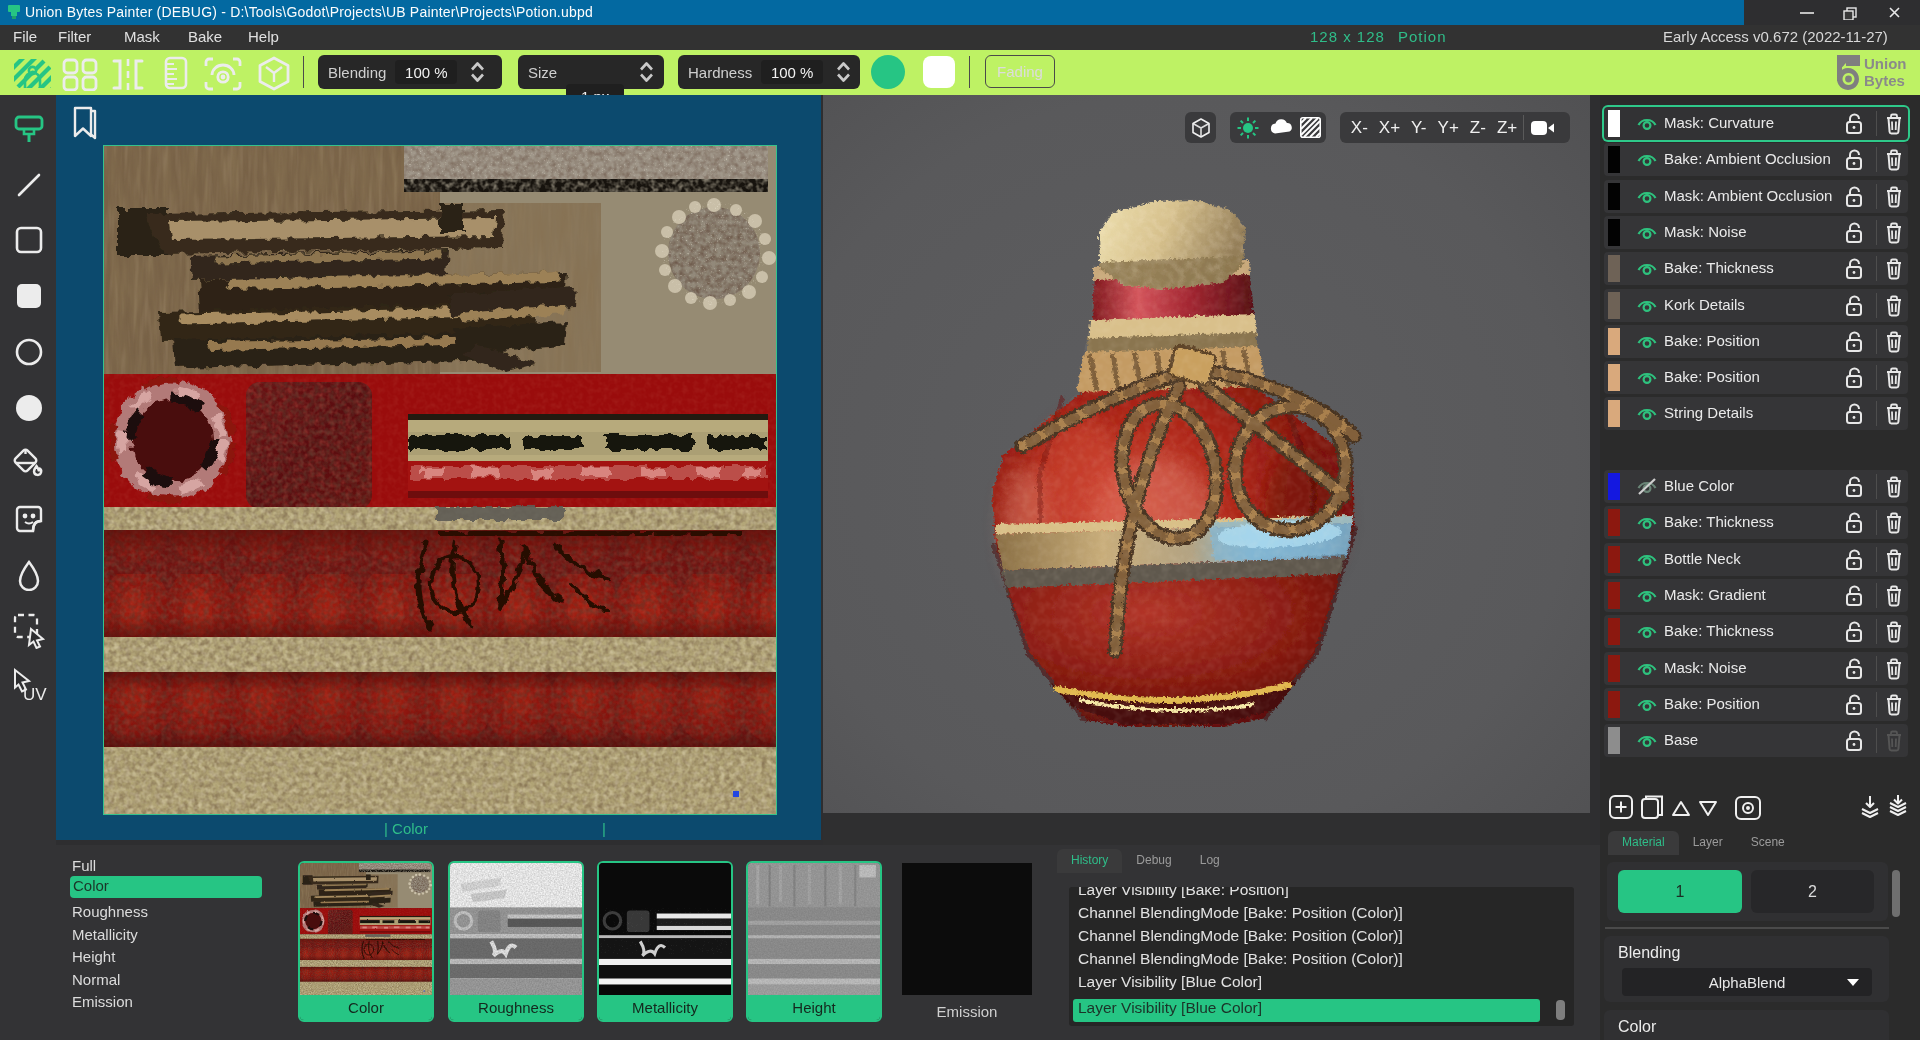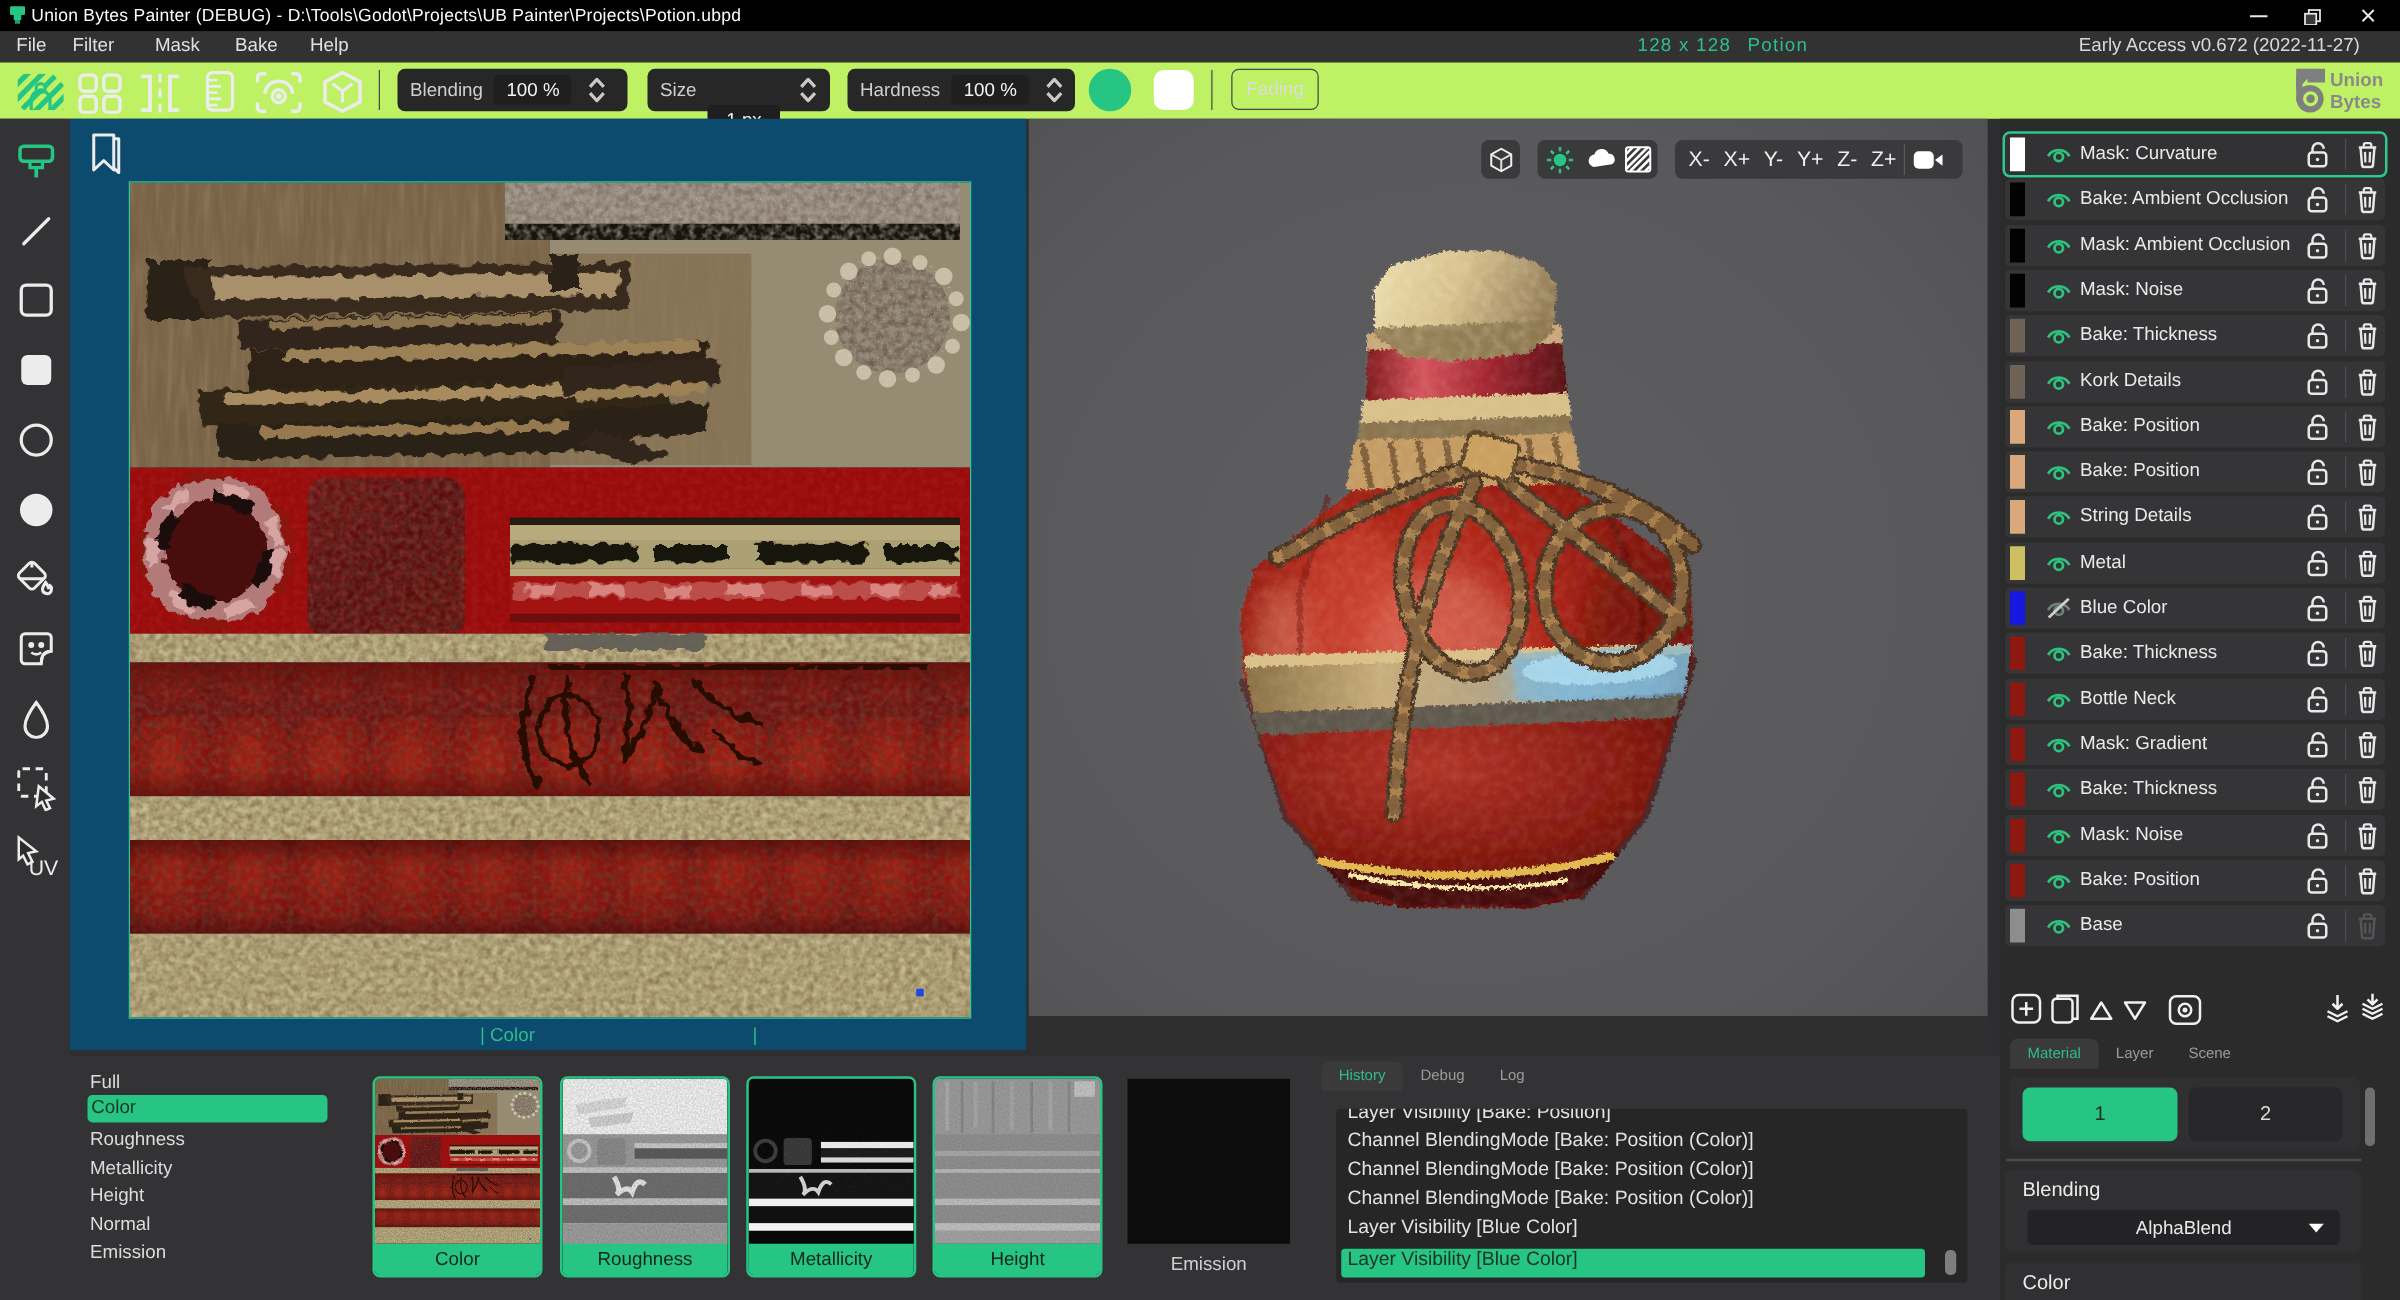--- a/index.html
+++ b/index.html
@@ -2,21 +2,21 @@
 <html><head>
 <meta charset="utf-8">
 <style>
   * { margin:0; padding:0; box-sizing:border-box; }
   html,body { width:1920px; height:1040px; overflow:hidden; background:#2b2b2b;
     font-family:"Liberation Sans", sans-serif; }
   .abs { position:absolute; }
   #app { position:relative; width:1920px; height:1040px; background:#2e2e30; }
 
   
-  #titlebar { left:0; top:0; width:1920px; height:25px; background:#000000; color:#fff; }
+  #titlebar { left:0; top:0; width:1744px; height:25px; background:#0369a1; color:#fff; }
   #titlebar .title { position:absolute; left:25px; top:4px; font-size:14px; color:#fdfdfd; letter-spacing:0.2px;}
   
   #menubar { left:0; top:25px; width:1920px; height:25px; background:#323232; }
   .menuitem { position:absolute; top:3px; font-size:15px; color:#e0e0e0; }
   .tealtxt { color:#2fbd89; }
   
   #toolbar { left:0; top:50px; width:1920px; height:45px; background:#bef264; }
   .spingroup { position:absolute; top:5px; height:34px; background:#272727; border-radius:6px; display:flex; align-items:center; color:#cfcfcf; font-size:15px; }
   .spinval { background:#1f1f1f; border-radius:4px; height:24px; color:#f2f2f2; display:flex; align-items:center; justify-content:center; }
   .vsep { position:absolute; top:6px; width:1px; height:32px; background:#4b4b4b; }
@@ -822,40 +822,20 @@
             <path d="M6,10 L6,7 a4.5,4.5 0 0 1 9,0" fill="none" stroke="#e8e8e8" stroke-width="2"></path>
           </svg></div>
       <div class="tsep"></div>
       <div class="trash"><svg width="20" height="23" viewBox="0 0 20 23">
             <path d="M3,6 L17,6" stroke="#e8e8e8" stroke-width="2"></path>
             <path d="M7,6 L7,4 a1.5,1.5 0 0 1 1.5-1.5 L11.5,2.5 A1.5,1.5 0 0 1 13,4 L13,6" fill="none" stroke="#e8e8e8" stroke-width="1.8"></path>
             <path d="M4.5,6.5 L5.6,20 a1.8,1.8 0 0 0 1.8,1.6 L12.6,21.6 a1.8,1.8 0 0 0 1.8-1.6 L15.5,6.5" fill="none" stroke="#e8e8e8" stroke-width="2"></path>
             <path d="M8,9.5 L8.3,18 M12,9.5 L11.7,18" stroke="#e8e8e8" stroke-width="1.8"></path>
           </svg></div>
     </div>
-<div class="lrow" style="top:338.70000000000005px;">
-      <div class="sw" style="background:#cdbf62;"></div>
-      <div class="eye"><svg width="24" height="22" viewBox="0 0 24 22">
-            <path d="M3.5,13 A9.5,9 0 0 1 20.5,13" fill="none" stroke="#2ec27e" stroke-width="2.2"></path>
-            <circle cx="12" cy="13.5" r="3.4" fill="none" stroke="#2ec27e" stroke-width="2.2"></circle>
-          </svg></div>
-      <div class="nm">Metal</div>
-      <div class="lock"><svg width="20" height="23" viewBox="0 0 20 23">
-            <rect x="3" y="10" width="14" height="11" rx="2.5" fill="none" stroke="#e8e8e8" stroke-width="2"></rect>
-            <circle cx="10" cy="15.5" r="1.4" fill="#e8e8e8"></circle>
-            <path d="M6,10 L6,7 a4.5,4.5 0 0 1 9,0" fill="none" stroke="#e8e8e8" stroke-width="2"></path>
-          </svg></div>
-      <div class="tsep"></div>
-      <div class="trash"><svg width="20" height="23" viewBox="0 0 20 23">
-            <path d="M3,6 L17,6" stroke="#e8e8e8" stroke-width="2"></path>
-            <path d="M7,6 L7,4 a1.5,1.5 0 0 1 1.5-1.5 L11.5,2.5 A1.5,1.5 0 0 1 13,4 L13,6" fill="none" stroke="#e8e8e8" stroke-width="1.8"></path>
-            <path d="M4.5,6.5 L5.6,20 a1.8,1.8 0 0 0 1.8,1.6 L12.6,21.6 a1.8,1.8 0 0 0 1.8-1.6 L15.5,6.5" fill="none" stroke="#e8e8e8" stroke-width="2"></path>
-            <path d="M8,9.5 L8.3,18 M12,9.5 L11.7,18" stroke="#e8e8e8" stroke-width="1.8"></path>
-          </svg></div>
-    </div>
 <div class="lrow" style="top:375.00000000000006px;">
       <div class="sw" style="background:#1418e0;"></div>
       <div class="eye"><svg width="24" height="22" viewBox="0 0 24 22">
             <path d="M3.5,13 A9.5,9 0 0 1 20.5,13" fill="none" stroke="#6a8577" stroke-width="2.2"></path>
             <circle cx="12" cy="13.5" r="3.4" fill="none" stroke="#6a8577" stroke-width="2.2"></circle>
             <path d="M4,19 L20,4" stroke="#cfcfcf" stroke-width="2.2"></path>
           </svg></div>
       <div class="nm">Blue Color</div>
       <div class="lock"><svg width="20" height="23" viewBox="0 0 20 23">
             <rect x="3" y="10" width="14" height="11" rx="2.5" fill="none" stroke="#e8e8e8" stroke-width="2"></rect>

